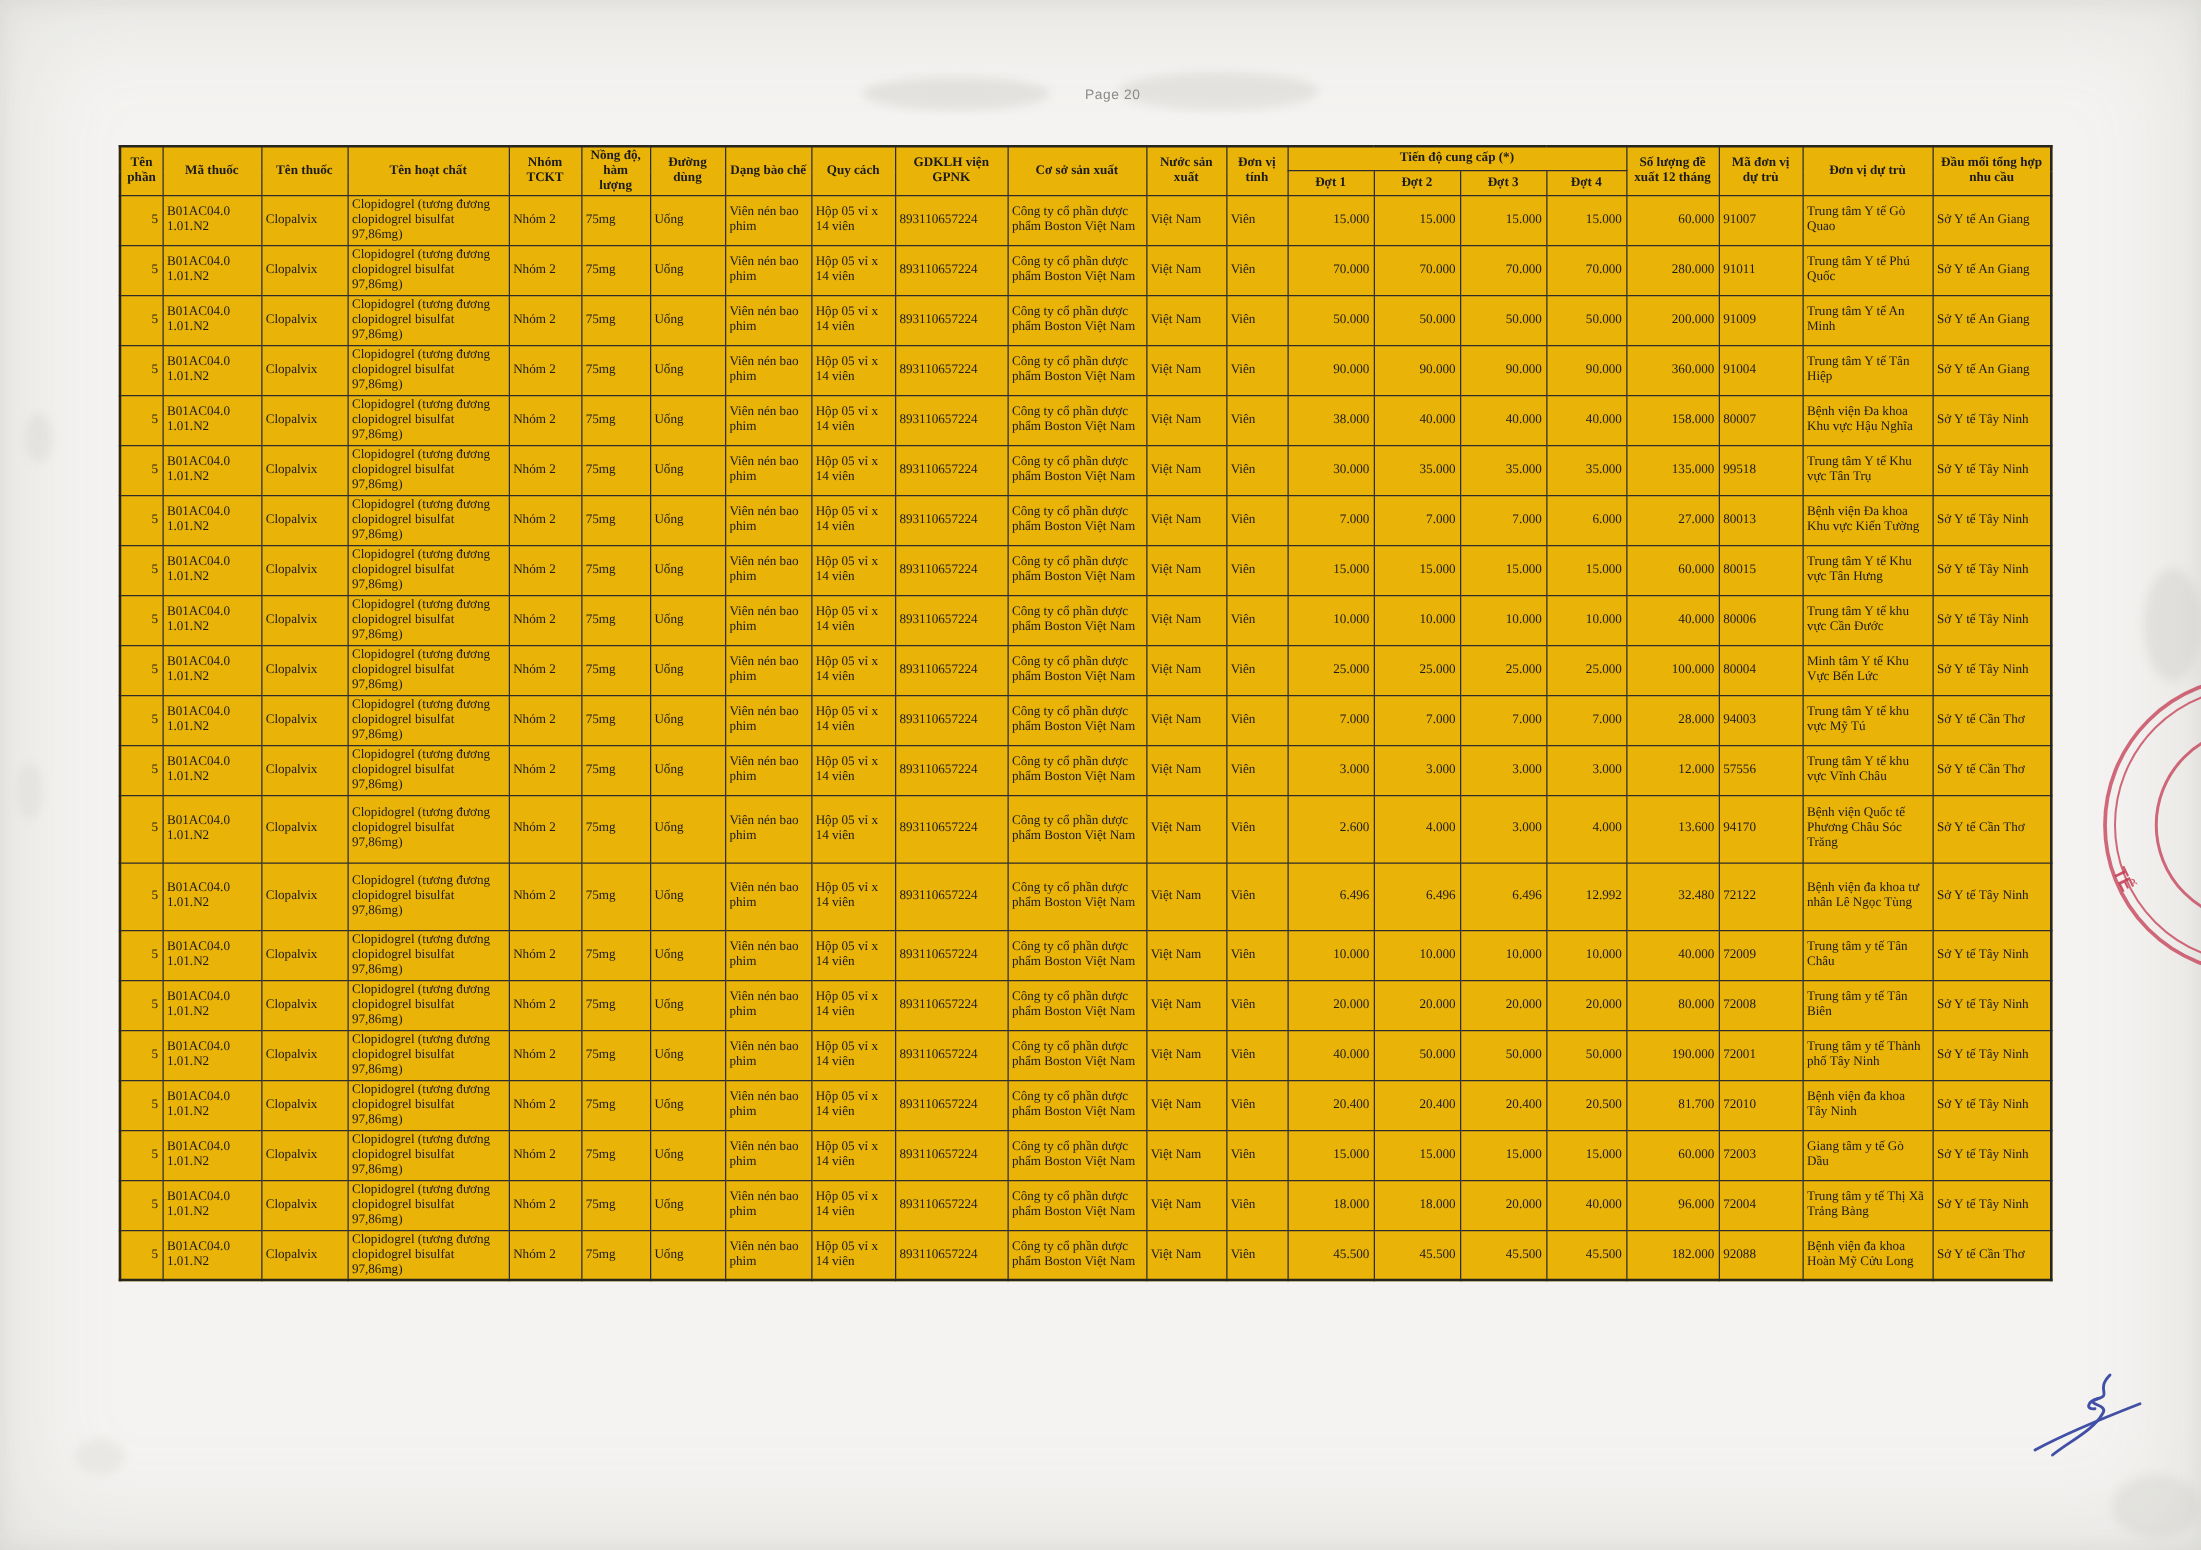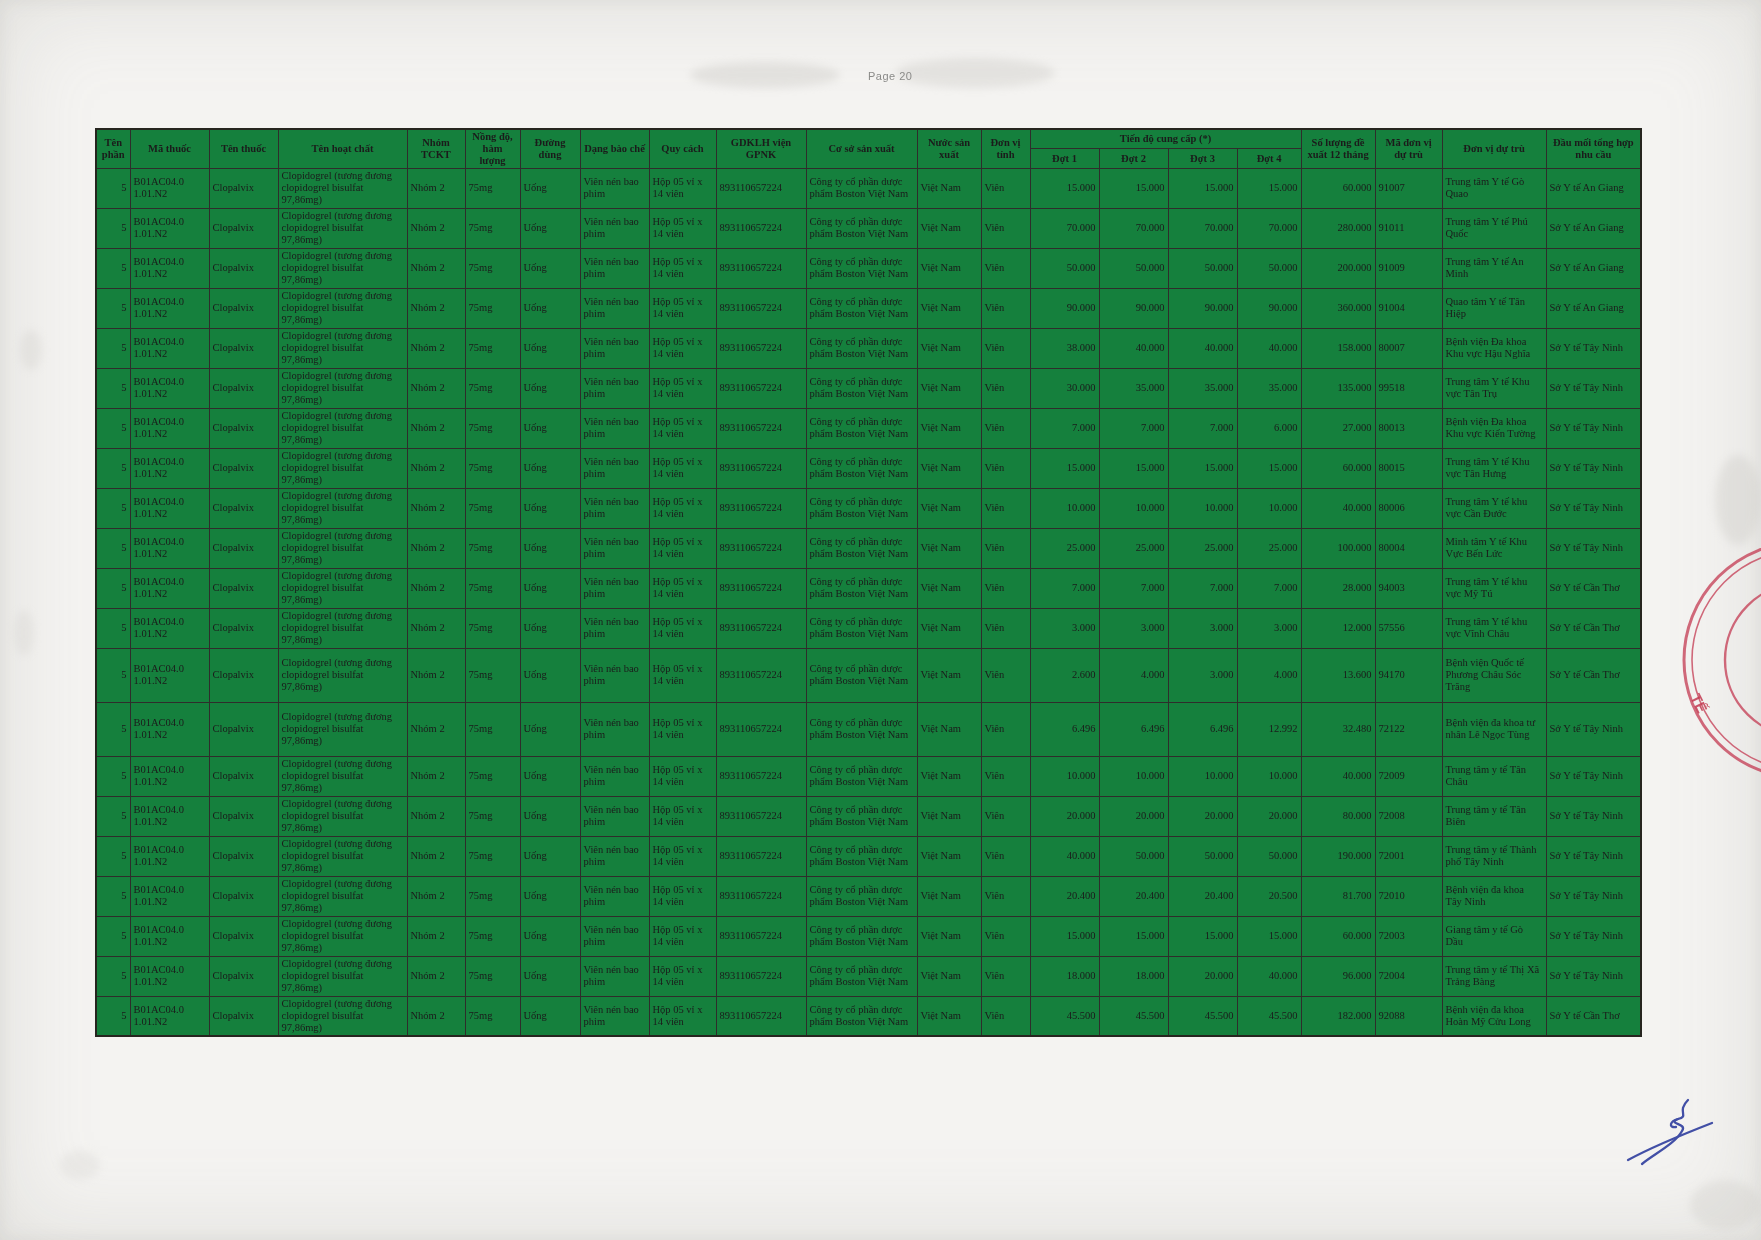--- a/index.html
+++ b/index.html
@@ -14,23 +14,23 @@
     box-shadow:inset 0 0 90px rgba(150,148,142,.22), inset 0 0 18px rgba(150,148,142,.15);
   }
   .smudge{position:absolute;border-radius:50%;filter:blur(4px);pointer-events:none;}
   .page-number{
     position:absolute;top:70px;left:844px;
     font-family:"Liberation Sans",sans-serif;
     font-size:11px;color:#8a8a88;letter-spacing:.5px;margin-left:24px;
   }
   
   table.main{
-    position:absolute;left:95px;top:128px;
+    position:absolute;left:95px;top:116px;
     width:1545px;border-collapse:collapse;table-layout:fixed;
-    background:#15803d;
+    background:#eab308;
     padding-left:42px;
   }
   table.main th, table.main td{
     border:1px solid #2e2d2b;
     padding:1px 3px;
     overflow:hidden;
     font-size:10.5px;line-height:1.14;
     vertical-align:middle;
     word-wrap:break-word;
   }
@@ -199,21 +199,21 @@
     <td class="left">893110657224</td>
     <td class="left">Công ty cổ phần dược phẩm Boston Việt Nam</td>
     <td class="left">Việt Nam</td>
     <td class="left">Viên</td>
     <td class="num">90.000</td>
     <td class="num">90.000</td>
     <td class="num">90.000</td>
     <td class="num">90.000</td>
     <td class="num">360.000</td>
     <td class="code">91004</td>
-    <td class="left">Quao tâm Y tế Tân Hiệp</td>
+    <td class="left">Trung tâm Y tế Tân Hiệp</td>
     <td class="left">Sở Y tế An Giang</td>
   </tr>
       <tr>
     <td class="phan">5</td>
     <td class="left">B01AC04.0 1.01.N2</td>
     <td class="left">Clopalvix</td>
     <td class="left">Clopidogrel (tương đương clopidogrel bisulfat 97,86mg)</td>
     <td class="left">Nhóm 2</td>
     <td class="left">75mg</td>
     <td class="left">Uống</td>

